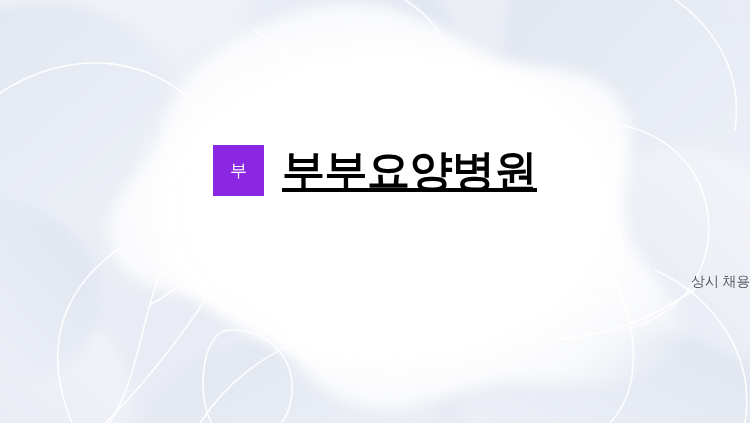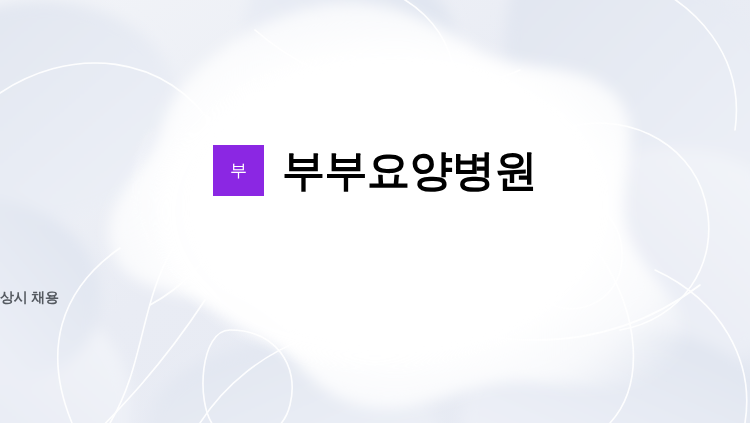--- a/index.html
+++ b/index.html
@@ -74,20 +74,21 @@
 
   .company-name {
     margin-left: 18px;
     font-size: 43px;
     line-height: 1;
     font-weight: 700;
     color: #000000;
     letter-spacing: -0.5px;
     white-space: nowrap;
     font-family: "Liberation Sans", "DejaVu Sans", sans-serif;
+    text-decoration: underline;
   }
 
   .headline {
     position: absolute;
     left: 0;
     right: 0;
     top: 238px;
     text-align: center;
     font-size: 21px;
     line-height: 1.25;
@@ -96,29 +97,28 @@
     letter-spacing: -0.4px;
     white-space: nowrap;
     font-family: "Liberation Sans", "DejaVu Sans", sans-serif;
   }
 
   .subheadline {
     position: absolute;
     left: 0;
     right: 0;
     top: 272px;
-    text-align: left;
+    text-align: right;
     font-size: 14px;
     line-height: 1.3;
-    font-weight: 700;
+    font-weight: 400;
     color: #555a61;
     letter-spacing: -0.2px;
     white-space: nowrap;
     font-family: "Liberation Sans", "DejaVu Sans", sans-serif;
-    margin-top: 16px;
   }
 </style>
 </head>
 <body>
 
 <div id="poster">
 
   <svg id="bg-art" viewBox="0 0 750 423" preserveAspectRatio="none" xmlns="http://www.w3.org/2000/svg">
     <defs>
       <linearGradient id="gBase" x1="0" y1="0" x2="1" y2="1">

